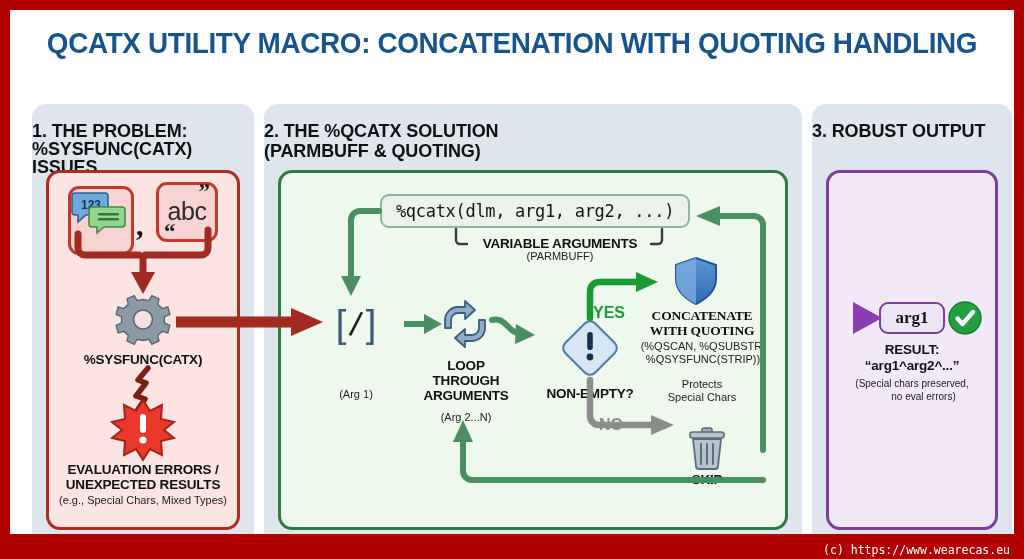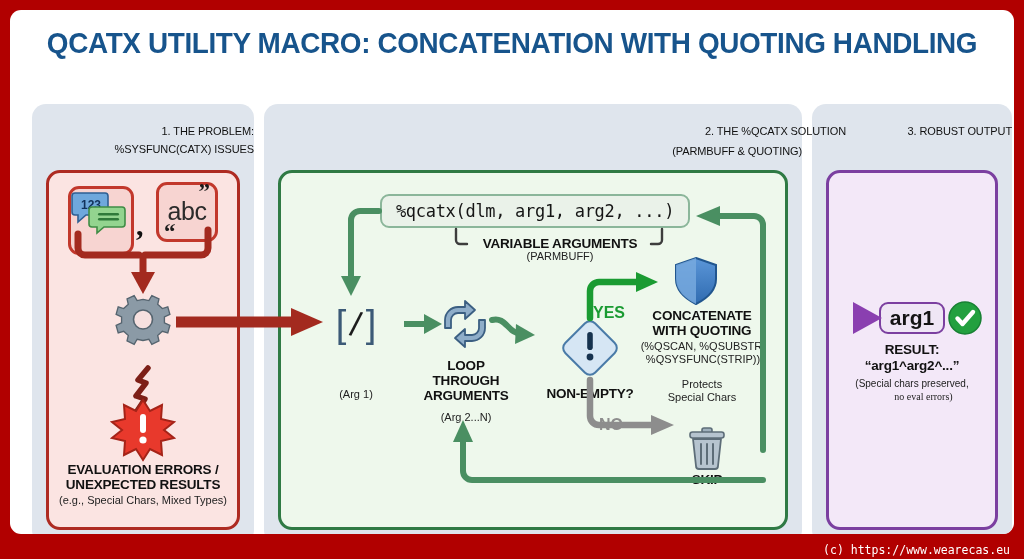--- a/index.html
+++ b/index.html
@@ -14,21 +14,20 @@
     left: 0; top: 0;
     width: 1024px; height: 559px;
     background: #b10000;
   }
   #canvas {
     position: absolute;
     left: 10px; top: 10px;
     width: 1004px; height: 524px;
     background: #ffffff;
     overflow: hidden;
-    border-radius: 11px;
   }
   #title {
     position: absolute;
     left: 0; top: 16px;
     width: 1004px;
     text-align: center;
     color: #17548c;
     font-weight: bold;
     font-size: 30px;
     letter-spacing: -0.4px;
@@ -38,24 +37,24 @@
 
   
   .panel {
     position: absolute;
     background: #dfe5ed;
     border-radius: 14px;
   }
   .panel-title {
     position: absolute;
     left: 0; width: 100%;
-    text-align: right;
+    text-align: left;
     color: #111;
-    font-weight: normal;
-    font-size: 11px;
+    font-weight: bold;
+    font-size: 18px;
     line-height: 18px;
     letter-spacing: -0.1px;
   }
   #panel-left   { left: 22px;  top: 94px;  width: 222px; height: 440px; }
   #panel-center { left: 254px; top: 94px;  width: 538px; height: 440px; }
   #panel-right  { left: 802px; top: 94px;  width: 200px; height: 440px; }
 
   
   .inner {
     position: absolute;
@@ -138,21 +137,21 @@
   }
   #varargs-label { left: 455px; top: 226px; width: 190px; }
   #parmbuff-label{ left: 455px; top: 240px; width: 190px; }
 
   #extract-label { left: 292px; top: 348px; width: 108px; }
   #extract-sub   { left: 292px; top: 378px; width: 108px; }
   #loop-label    { left: 400px; top: 348px; width: 112px; }
   #loop-sub      { left: 400px; top: 394px; width: 112px; margin-top: 7px; }
   #nonempty-label{ left: 524px; top: 376px; width: 112px; }
 
-  #concat-label  { left: 624px; top: 298px; width: 136px; }
+  #concat-label  { left: 624px; top: 298px; width: 136px; font-family: Liberation Serif, serif; }
   #concat-sub    { left: 618px; top: 330px; width: 150px; }
   #protects-label{ left: 630px; top: 368px; width: 124px; }
   #skip-label    { left: 662px; top: 462px; width: 70px; }
   #yes-label {
     left: 574px; top: 294px; width: 50px;
     color: #1a9b32; font-weight: bold; font-size: 16px;
   }
   #no-label {
     left: 578px; top: 406px; width: 46px;
     color: #8d8d8d; font-weight: bold; font-size: 16px;
@@ -169,27 +168,27 @@
 
   
   #arg1-chip {
     left: 869px; top: 292px; width: 66px; height: 32px;
     background: #efe6f5;
     border: 2.5px solid #7b3fa0;
     border-radius: 9px;
     display: flex; align-items: center; justify-content: center;
   }
   #arg1-text {
-    font-family: Liberation Sans, sans-serif;
-    font-size: 21px; color: #141414; font-weight: bold;
+    font-family: Liberation Serif, serif;
+    font-size: 17px; color: #141414; font-weight: bold;
   }
   #result-label { left: 820px; top: 332px; width: 164px; }
   #result-value { left: 820px; top: 348px; width: 164px; }
   #result-note1 { left: 816px; top: 368px; width: 172px; }
-  #result-note2 { left: 816px; top: 381px; width: 195px; font-family: Liberation Serif, serif; }
+  #result-note2 { left: 816px; top: 381px; width: 195px; }
 
   
   #footer {
     position: absolute;
     right: 14px; bottom: 2px;
     color: #ffffff;
     font-family: "DejaVu Sans Mono", monospace;
     font-size: 11.5px;
     letter-spacing: 0px;
   }
@@ -208,21 +207,21 @@
 
     <div id="title">QCATX UTILITY MACRO: CONCATENATION WITH QUOTING HANDLING</div>
 
     <div class="panel" id="panel-left"></div>
     <div class="panel" id="panel-center"></div>
     <div class="panel" id="panel-right"></div>
 
     <div class="panel-title abs" style="left:22px; top:112px; width:222px;">1. THE PROBLEM:</div>
     <div class="panel-title abs" style="left:22px; top:130px; width:222px;">%SYSFUNC(CATX) ISSUES</div>
 
-    <div class="panel-title abs" style="left:254px; top:112px; width:538px;margin-left:44px;">2. THE %QCATX SOLUTION</div>
+    <div class="panel-title abs" style="left:254px; top:112px; width:538px;">2. THE %QCATX SOLUTION</div>
     <div class="panel-title abs" style="left:254px; top:132px; width:538px;">(PARMBUFF &amp; QUOTING)</div>
 
     <div class="panel-title abs" style="left:802px; top:112px; width:200px;">3. ROBUST OUTPUT</div>
 
     <div class="inner" id="inner-left"></div>
     <div class="inner" id="inner-center"></div>
     <div class="inner" id="inner-right"></div>
 
     <div class="abs" id="bubble-box">
       <svg width="60" height="48" viewBox="0 0 60 48">
@@ -239,20 +238,21 @@
     </div>
 
     <div class="abs" id="abc-box">
       <span class="quote" style="right:5px; top:-2px;">”</span>
       <div id="abc-text">abc</div>
       <span class="quote" style="left:5px; bottom:-2px;">“</span>
     </div>
 
     <div class="abs" id="comma">,</div>
 
+    <div class="abs lbl-big ctr" id="sysfunc-label">%SYSFUNC(CATX)</div>
 
     <div class="abs lbl-big ctr" id="eval-label">
       <div>EVALUATION ERRORS /</div>
       <div>UNEXPECTED RESULTS</div>
     </div>
     <div class="abs lbl-sm ctr" id="eval-sub">(e.g., Special Chars, Mixed Types)</div>
 
     <div class="abs" id="code-box">
       <span id="code-text">%qcatx(dlm, arg1, arg2, ...)</span>
     </div>

